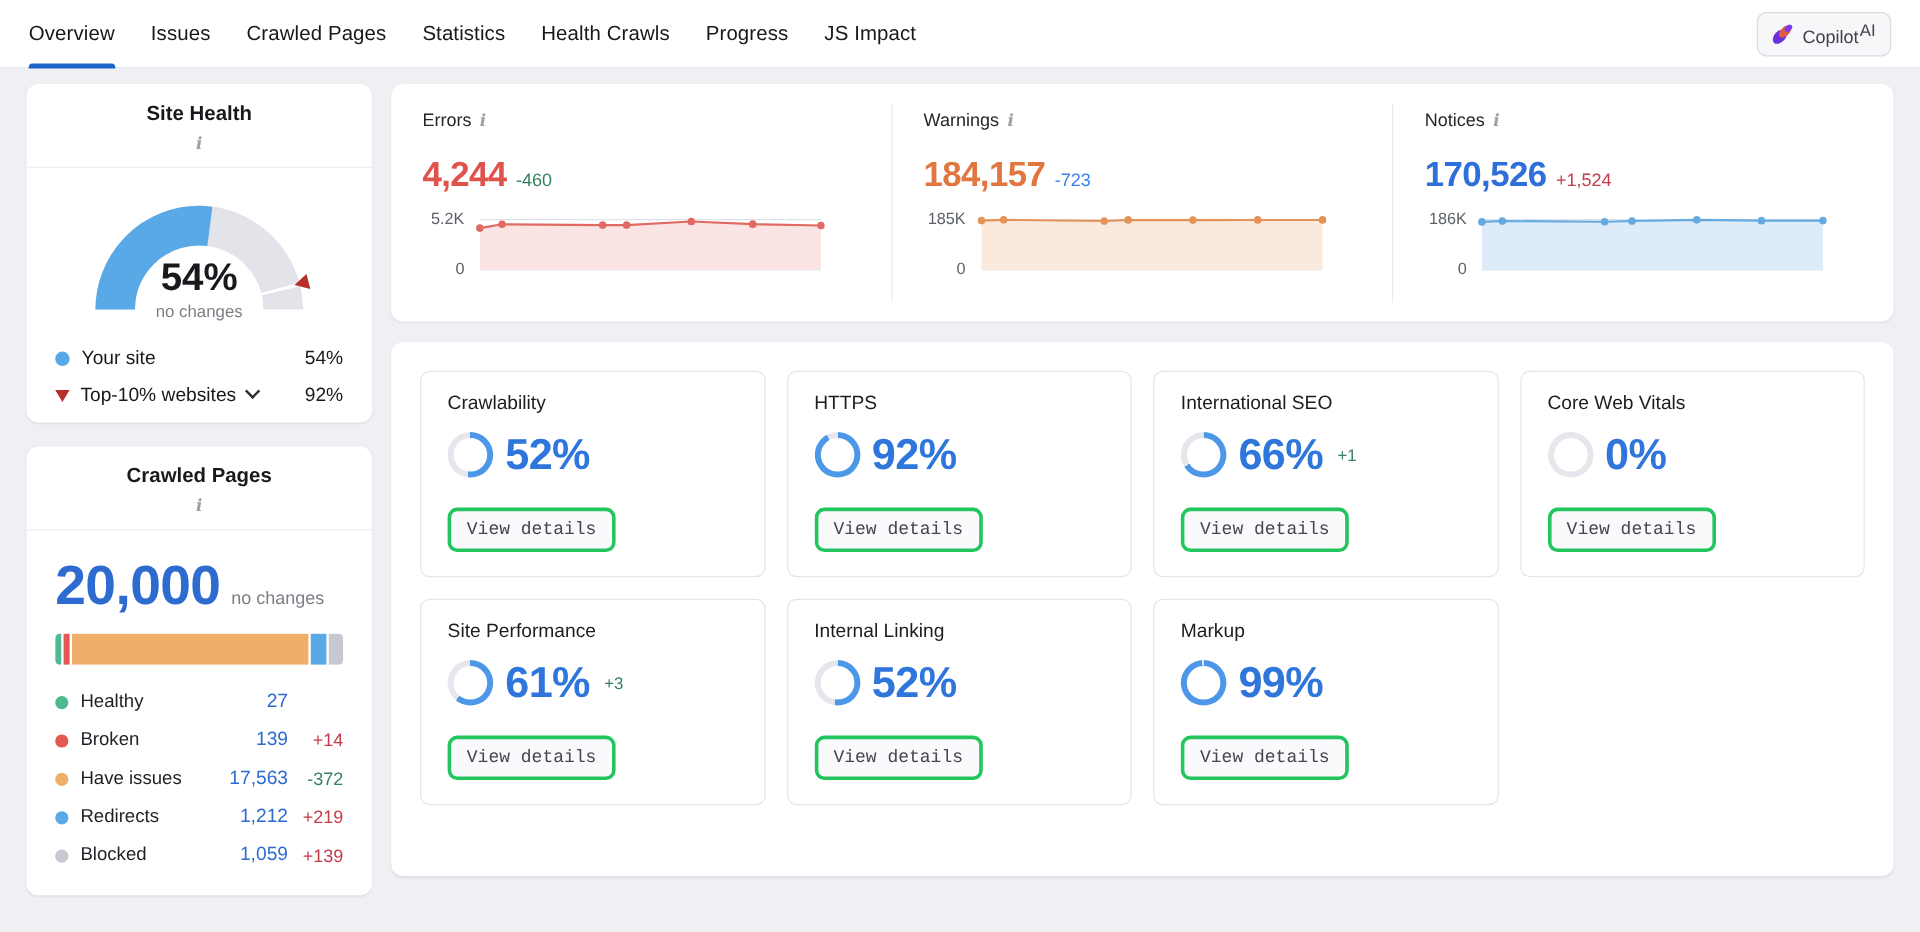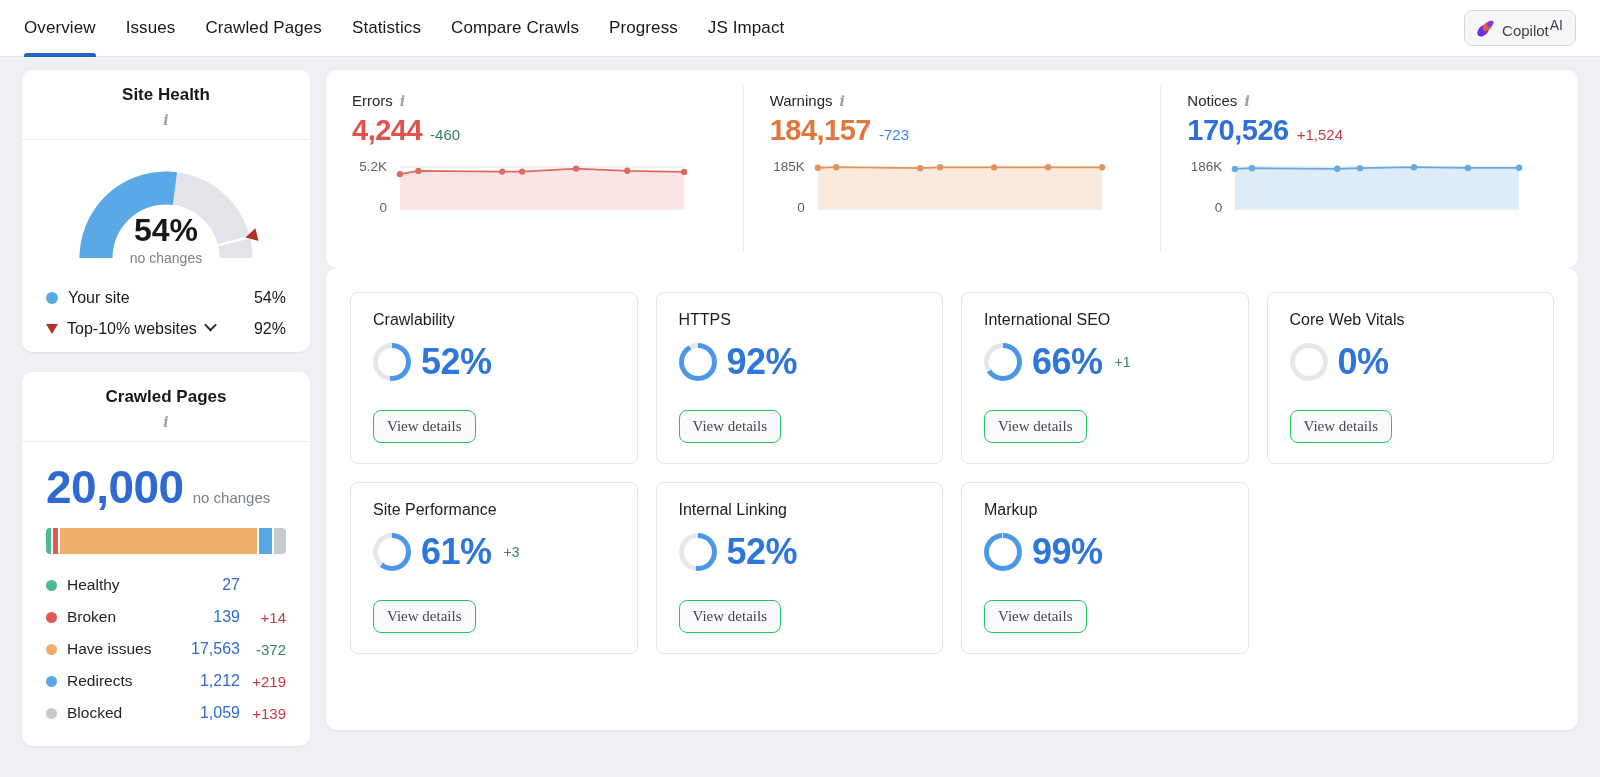--- a/index.html
+++ b/index.html
@@ -21,21 +21,21 @@
 
   
   .content { display:flex; gap:16px; padding:13px 22px 0 22px; }
   .card { background:#fff; border-radius:10px; box-shadow:0 1px 2px rgba(27,31,38,.07); }
   .card-header { padding:15px 24px 12px; border-bottom:1px solid #eceef1;
                  font-size:17px; font-weight:bold; display:flex; align-items:center; gap:8px;flex-direction:column; }
   .info-i { font-family:"DejaVu Serif", serif; font-style:italic; font-weight:bold;
             font-size:14px; color:#9aa0a8; cursor:pointer; line-height:1; }
 
   .left-col { width:288px; flex:none; display:flex; flex-direction:column; gap:20px; }
-  .right-col { flex:1; display:flex; flex-direction:column; gap:0; }
+  .right-col { flex:1; display:flex; flex-direction:column; gap:17px; }
 
   
   .sh-card { height:282px; }
   .gauge-wrap { position:relative; width:208px; margin:14px auto 0; }
   .gauge-center { position:absolute; left:0; right:0; bottom:4px; text-align:center; }
   .gauge-value { font-size:32px; font-weight:bold; color:#17191c; }
   .gauge-sub { font-size:14px; color:#7b8087; margin-top:1px; }
   .sh-legend { margin-top:12px; padding:0 24px; }
   .sh-row { display:flex; align-items:center; height:31px; font-size:16px; }
   .sh-dot { width:12px; height:12px; border-radius:50%; margin-right:10px; }
@@ -60,21 +60,21 @@
   .cp-dot { width:11px; height:11px; border-radius:50%; margin-right:10px; flex:none; }
   .cp-label { color:#1d2024; }
   .cp-val { margin-left:auto; color:#2e6bd0; font-size:16px; text-align:left; }
   .cp-delta { width:46px; text-align:right; font-size:15px; }
 
   
   .stats-card { height:198px; display:flex; padding:16px 0; }
   .stat { flex:1; padding:6px 26px 0; }
   .stat + .stat { border-left:1px solid #e9ebee; }
   .stat-title { font-size:15px; color:#23262a; display:flex; align-items:center; gap:7px; }
-  .stat-num-row { display:flex; align-items:baseline; gap:8px; margin-top:5px; }
+  .stat-num-row { display:flex; align-items:baseline; gap:8px; margin-top:21px; }
   .stat-num { font-size:29px; font-weight:bold; letter-spacing:-0.5px; }
   .stat-delta { font-size:15px; }
   .spark-row { display:flex; margin-top:10px; height:58px; }
   .ylabels { width:44px; position:relative; font-size:13.5px; color:#5d6269; flex:none; }
   .ylabels .ymax { position:absolute; top:2px; right:9px; }
   .ylabels .ymin { position:absolute; bottom:0; right:9px; }
   .spark { flex:1; max-width:292px; }
 
   
   .th-card { flex:1; margin-bottom:16px; }
@@ -83,33 +83,33 @@
   .report { border:1px solid #e3e5ea; border-radius:8px; padding:18px 22px 20px;
             display:flex; flex-direction:column; background:#fff; }
   .report-title { font-size:16px; color:#1b1d21; }
   .donut-row { display:flex; align-items:center; gap:10px; margin-top:12px; }
   .donut { width:38px; height:38px; border-radius:50%; position:relative; flex:none;
            background:#e5e7ec; }
   .donut::before { content:""; position:absolute; inset:5px; background:#fff; border-radius:50%; }
   .pct { font-size:36px; font-weight:bold; color:#2f76dc; letter-spacing:-0.5px; }
   .rep-delta { font-size:14px; margin-left:2px; }
   .view-btn { margin-top:auto; align-self:flex-start; background:#fafafc;
-              border:1px solid #22c55e; border-radius:8px; padding:7px 13px;
-              font-size:15px; color:#43474e; font-family:Liberation Serif, serif; cursor:pointer; }
+              border:3px solid #22c55e; border-radius:8px; padding:7px 13px;
+              font-size:15px; color:#43474e; font-family:Liberation Mono, monospace; cursor:pointer; }
 </style>
 </head>
 <body>
 
 <div class="topnav">
   <div class="tabs">
     <div class="tab active">Overview</div>
     <div class="tab">Issues</div>
     <div class="tab">Crawled Pages</div>
     <div class="tab">Statistics</div>
-    <div class="tab">Compare Crawls</div>
+    <div class="tab">Health Crawls</div>
     <div class="tab">Progress</div>
     <div class="tab">JS Impact</div>
   </div>
   <button class="copilot-btn">
     <svg width="18" height="18" viewBox="0 0 18 18">
       <ellipse cx="6.2" cy="11.6" rx="7" ry="4.6" fill="#6d2fe0" transform="rotate(-45 6.2 11.6)"></ellipse>
       <ellipse cx="10.6" cy="7.2" rx="6.2" ry="3.6" fill="#e05a44" transform="rotate(-45 10.6 7.2)"></ellipse>
       <ellipse cx="13.4" cy="4.6" rx="3.6" ry="2.4" fill="#7a3bf0" transform="rotate(-45 13.4 4.6)"></ellipse>
     </svg>
     <span><span>Copilot</span><sup>AI</sup></span>

